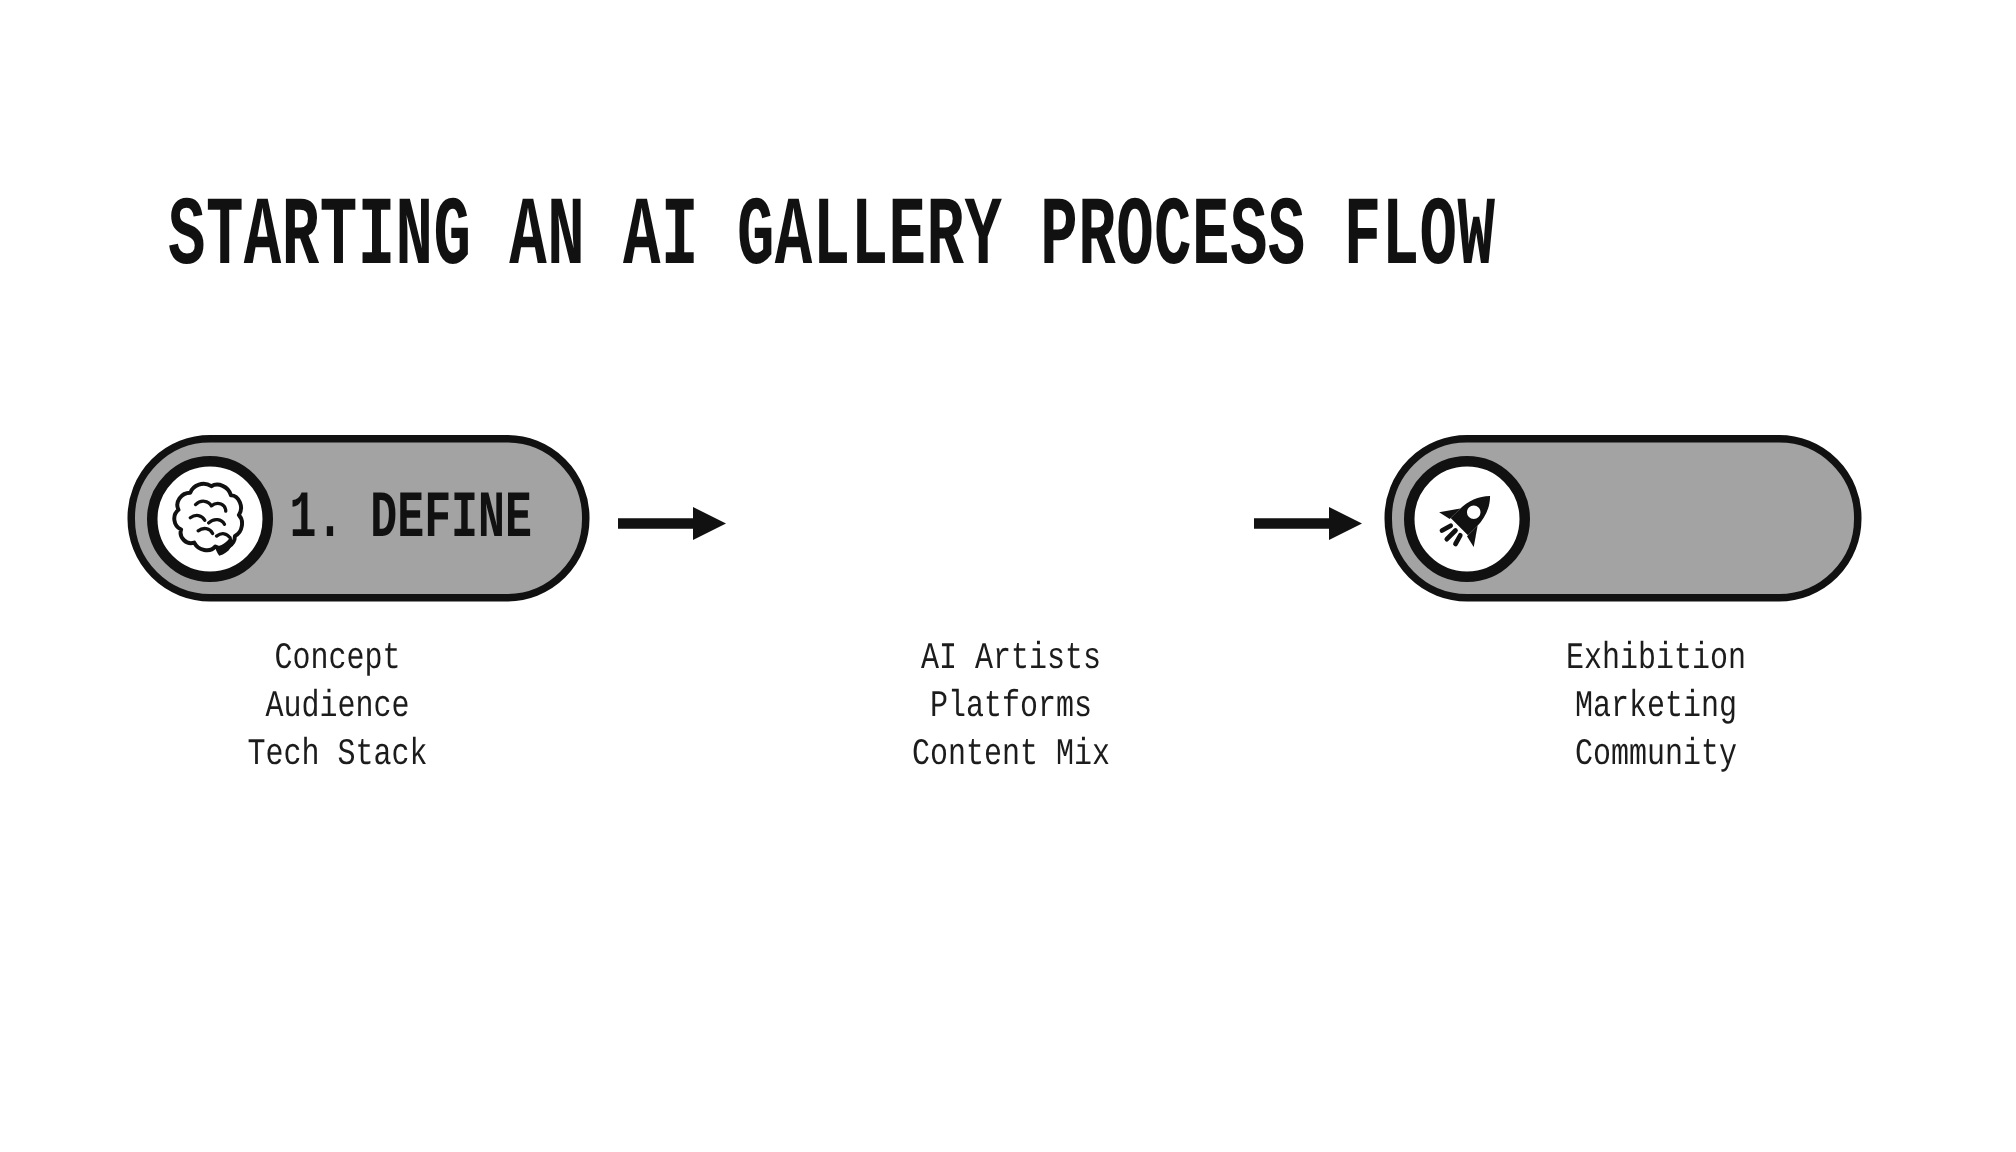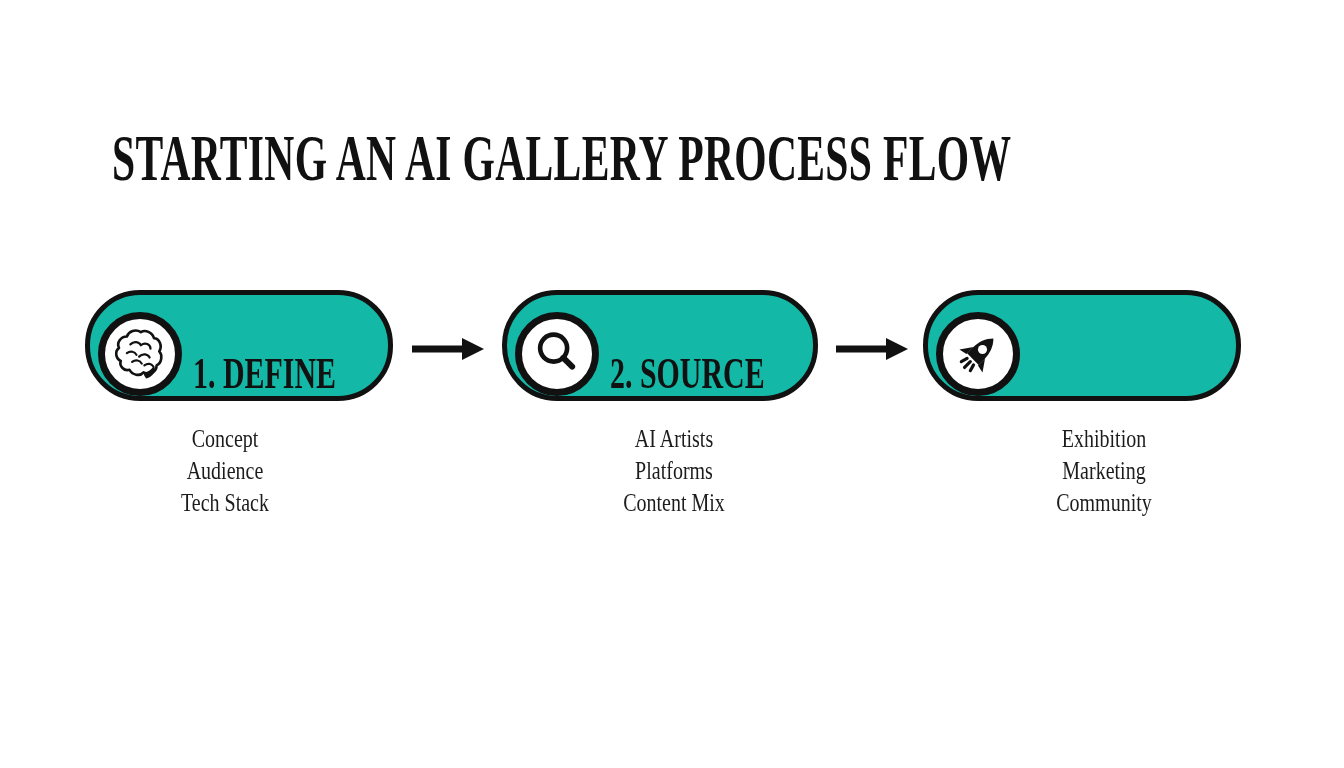--- a/index.html
+++ b/index.html
@@ -6,21 +6,21 @@
     margin: 0;
     padding: 0;
     background: #ffffff;
   }
   .canvas {
     position: relative;
     width: 1344px;
     height: 703px;
     background: #ffffff;
     overflow: hidden;
-    font-family: Liberation Serif, serif;
+    font-family: Liberation Mono, monospace;
     color: #111111;
   }
   .title {
     position: absolute;
     left: 112px;
     top: 126px;
     margin: 0;
     font-size: 65px;
     font-weight: 700;
     line-height: 1;
@@ -32,24 +32,24 @@
     transform: scaleX(0.64);
     transform-origin: left top;
     letter-spacing: 0.5px;
   }
   .step-box {
     position: absolute;
     top: 290px;
     height: 111px;
     border: 5px solid #111111;
     border-radius: 55px;
-    background: #14b8a6;
+    background: #a3a3a3;
     box-sizing: border-box;
     display: flex;
-    align-items: flex-end;
+    align-items: center;
     padding-left: 8px;
   }
   .step-1 { left: 85px;  width: 308px; }
   .step-2 { left: 502px; width: 316px; }
   .step-3 { left: 923px; width: 318px; }
   .icon-circle {
     flex: 0 0 auto;
     width: 84px;
     height: 84px;
     border: 7px solid #111111;
@@ -111,29 +111,20 @@
       </svg>
     </div>
     <div class="step-label"><span class="cond">1. DEFINE</span></div>
   </div>
 
   <svg class="arrow arrow-1" width="72" height="26" viewBox="0 0 72 26" aria-hidden="true">
     <line x1="0" y1="13" x2="52" y2="13" stroke="#111111" stroke-width="7"></line>
     <polygon points="50,2 72,13 50,24" fill="#111111"></polygon>
   </svg>
 
-  <div class="step-box step-2">
-    <div class="icon-circle">
-      <svg width="54" height="54" viewBox="0 0 64 64" aria-hidden="true">
-        <circle cx="28" cy="25" r="16" fill="none" stroke="#111111" stroke-width="5.5"></circle>
-        <line x1="39.5" y1="36.5" x2="50" y2="47" stroke="#111111" stroke-width="7" stroke-linecap="round"></line>
-      </svg>
-    </div>
-    <div class="step-label"><span class="cond">2. SOURCE</span></div>
-  </div>
 
   <svg class="arrow arrow-2" width="72" height="26" viewBox="0 0 72 26" aria-hidden="true">
     <line x1="0" y1="13" x2="52" y2="13" stroke="#111111" stroke-width="7"></line>
     <polygon points="50,2 72,13 50,24" fill="#111111"></polygon>
   </svg>
 
   <div class="step-box step-3">
     <div class="icon-circle">
       <svg width="58" height="58" viewBox="0 0 64 64" aria-hidden="true">
         <g transform="rotate(45 32 32)">

